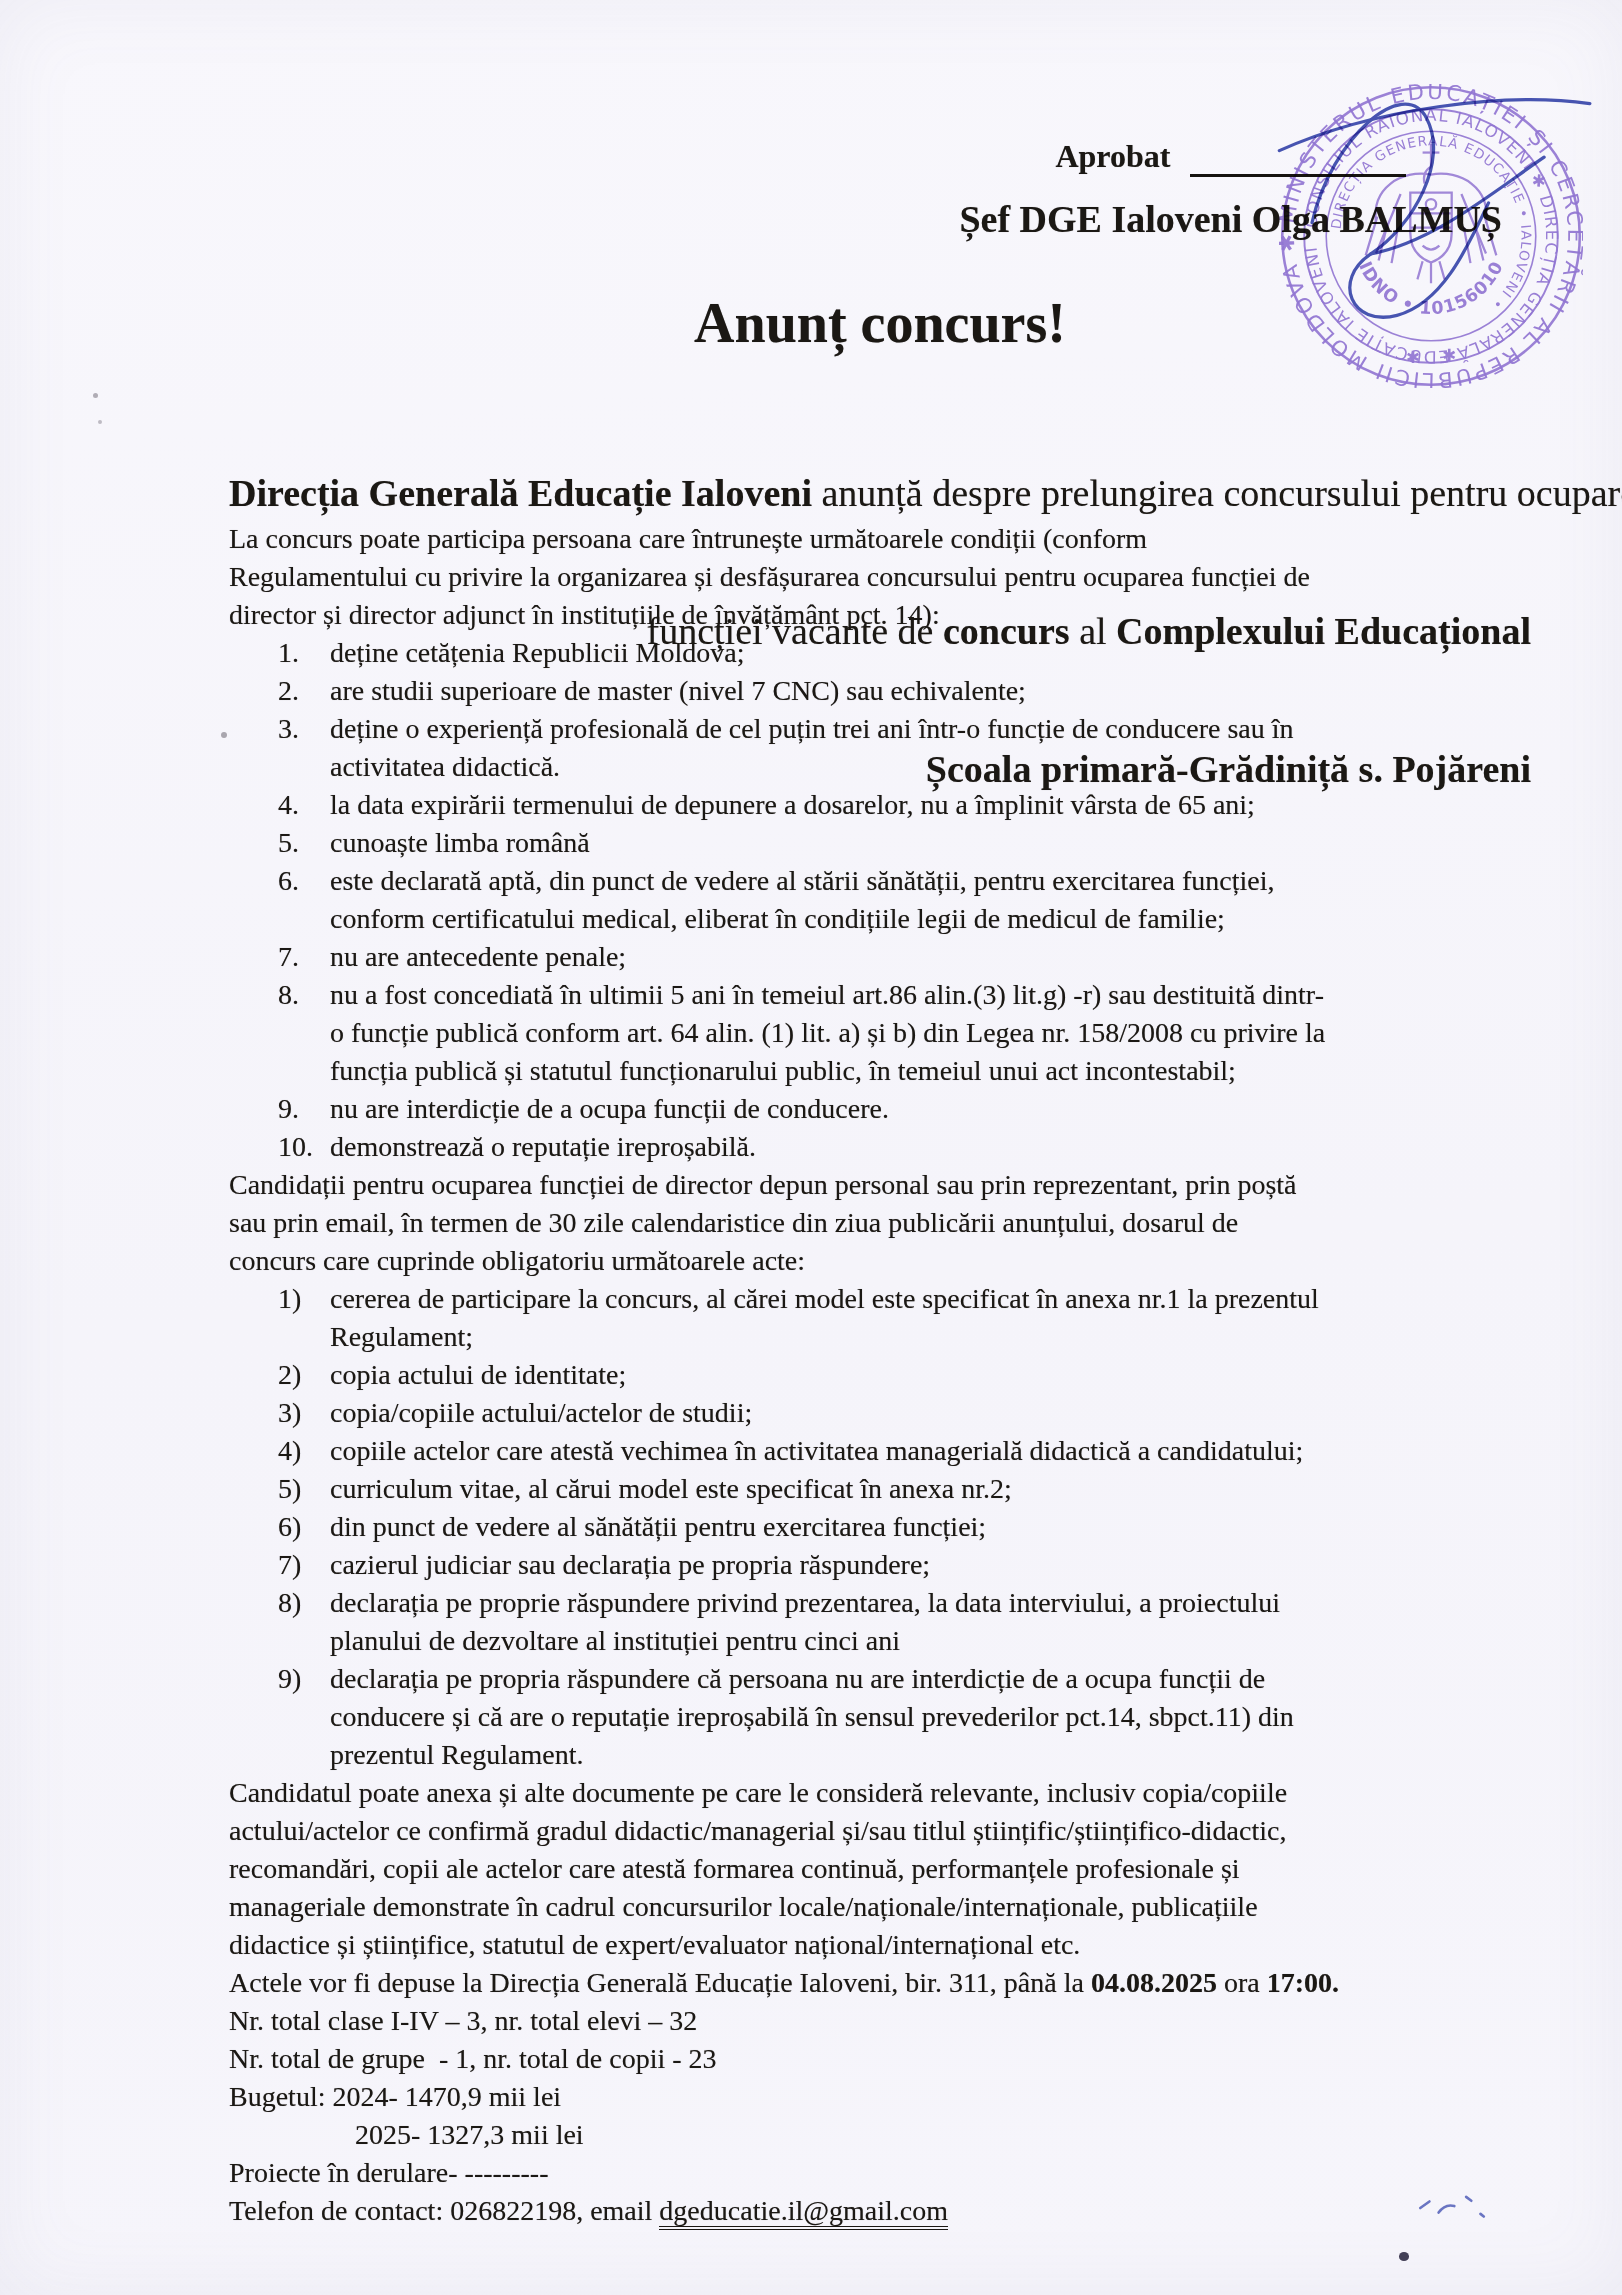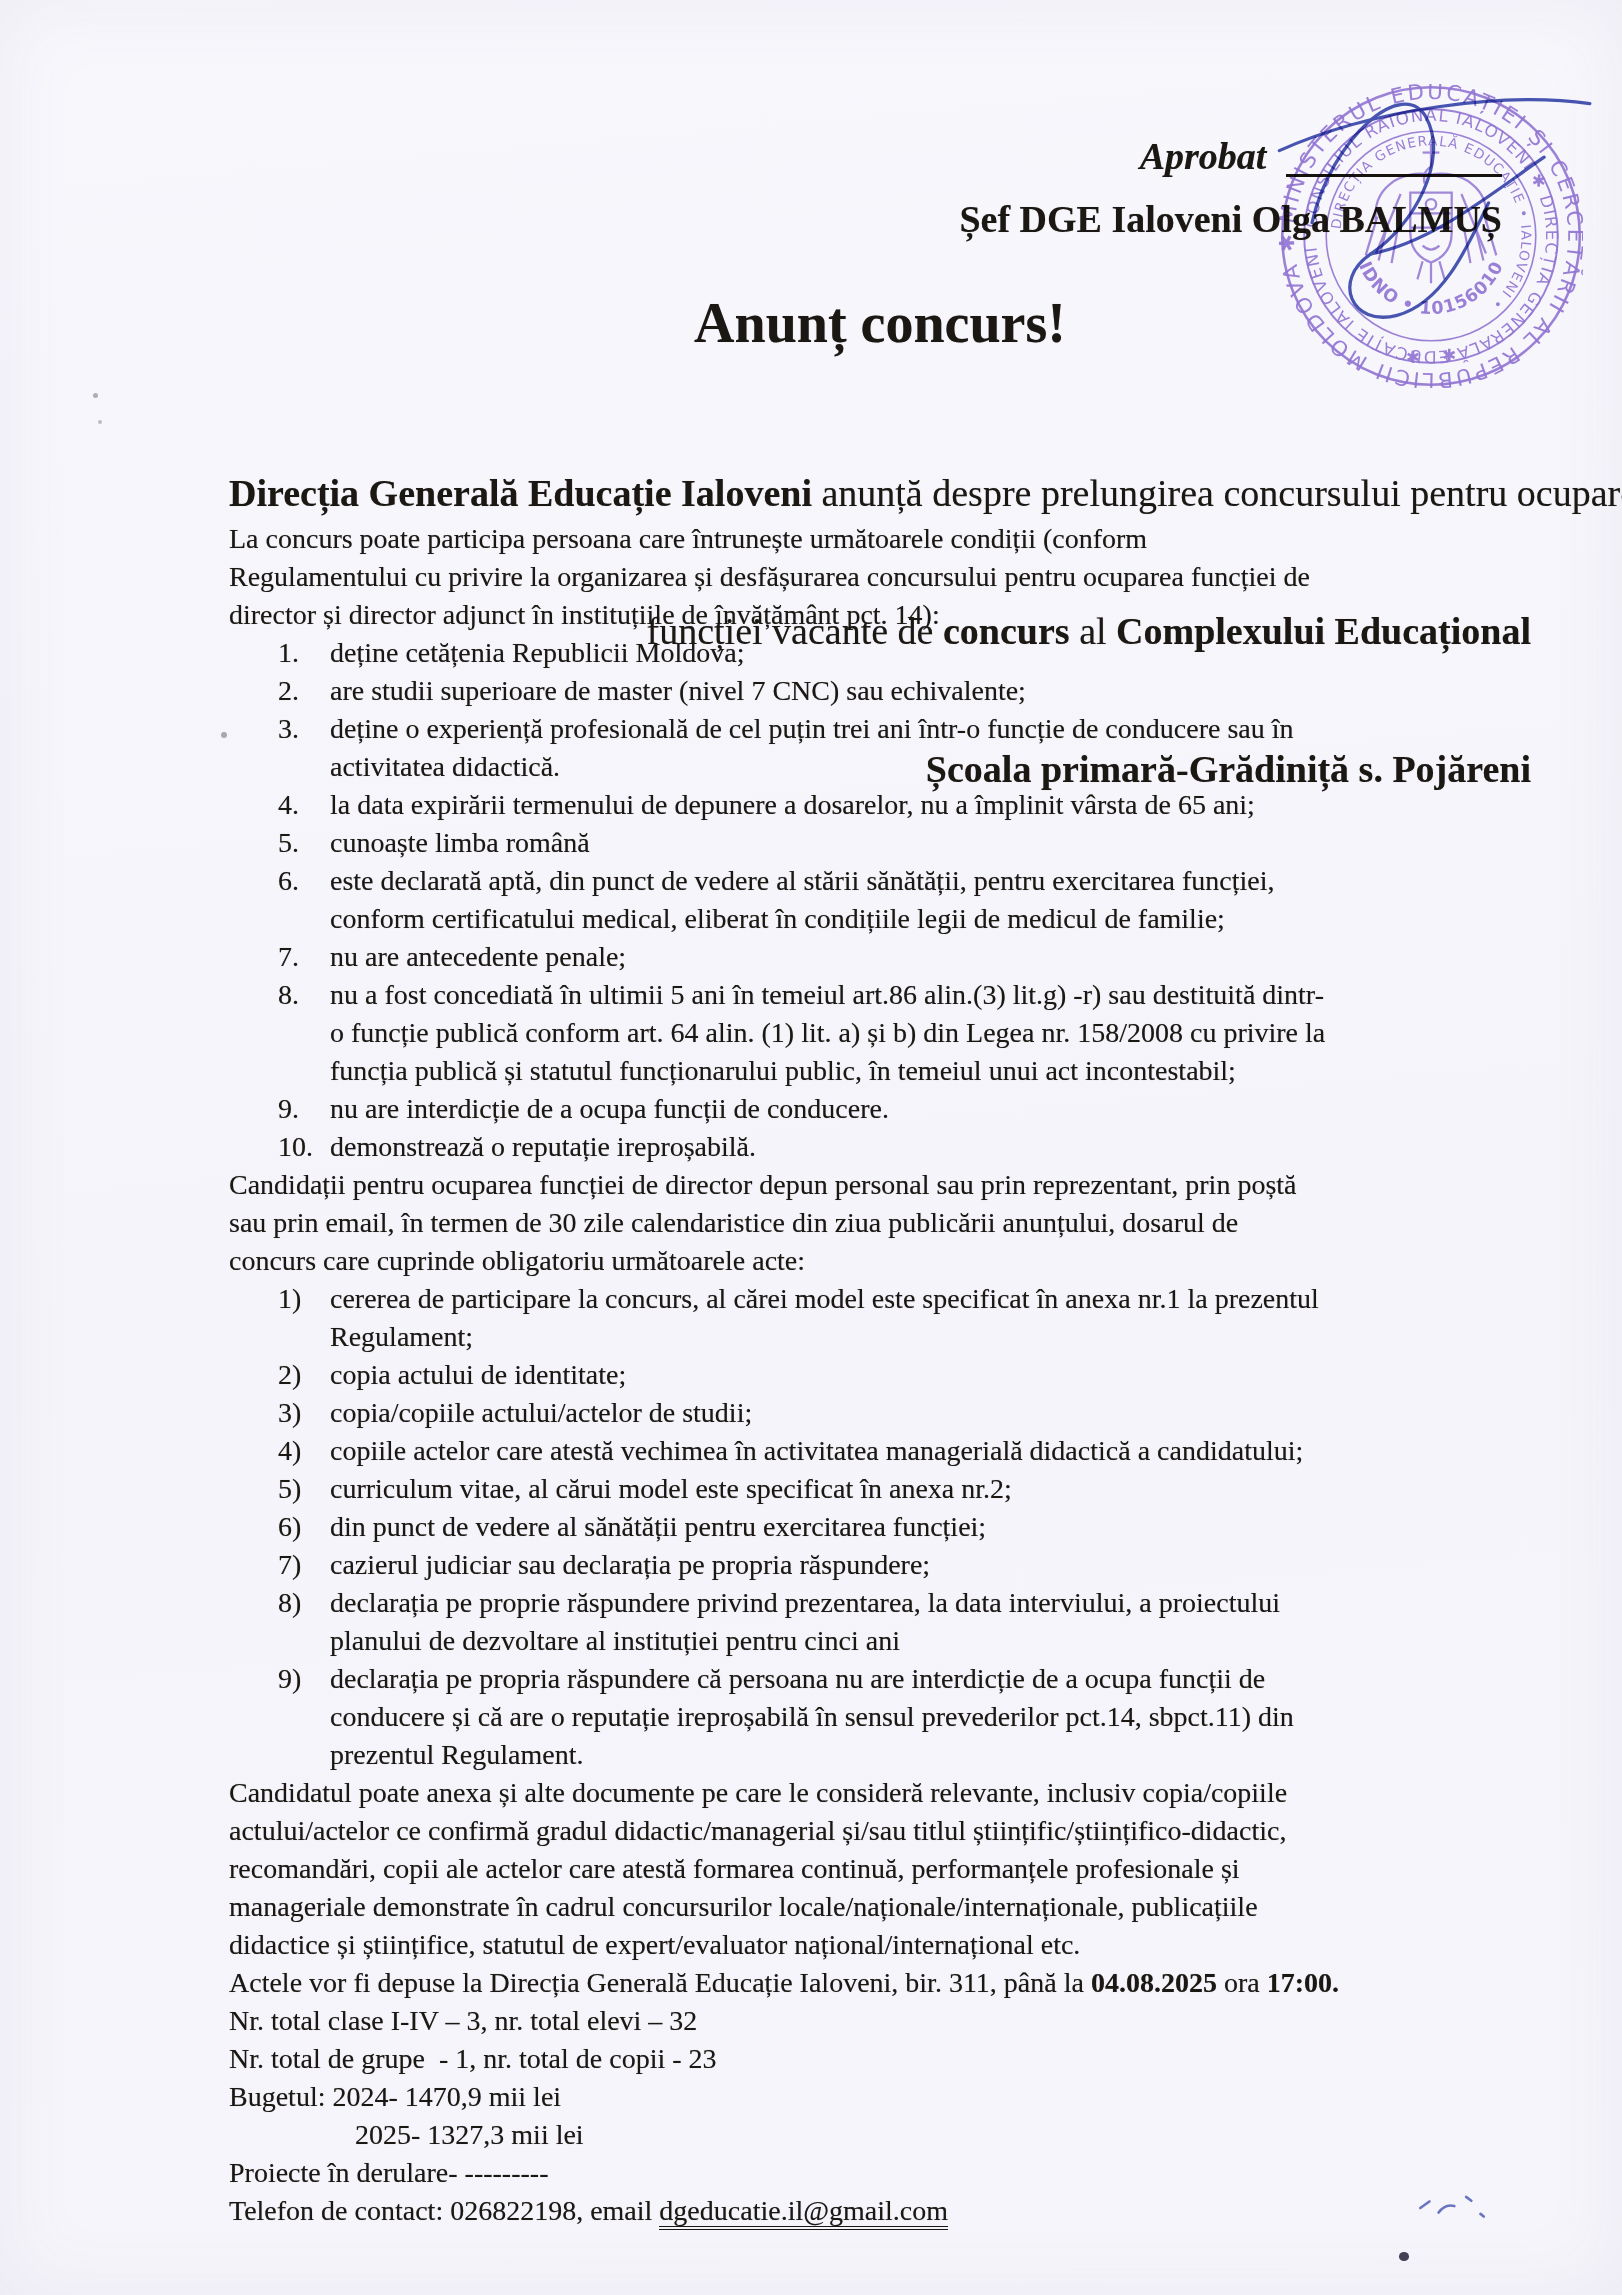--- a/index.html
+++ b/index.html
@@ -8,21 +8,21 @@
     width:1623px;height:2295px;
     background:linear-gradient(175deg,#f8f7fc 0%,#f5f4fa 55%,#f6f5fb 100%);
     font-family:"Liberation Serif","DejaVu Serif",serif;
     color:#1b1814;
     overflow:hidden;
     box-shadow:inset 0 0 79px rgba(120,110,150,.08);
   }
   .txt{ text-shadow:0 0 0.7px rgba(30,26,22,.45); }
   
   .approval{ position:absolute; top:136px; right:121px; text-align:right; }
-  .approval .row1{ display:flex; align-items:flex-end; justify-content:flex-end; font-weight:bold; font-size:38px; line-height:41px;font-style:italic;}
+  .approval .row1{ display:flex; align-items:flex-end; justify-content:center; font-weight:bold; font-size:32px; line-height:41px;}
   .sig-line{ width:216px; border-bottom:3.9px solid #16130f; margin-left:19.6px; height:35px;}
   .approval .row2{ font-weight:bold; font-size:38px; line-height:43px; white-space:nowrap; margin-top:21px;}
   
   .title{ position:absolute; top:291px; left:229px; width:1302px; text-align:center; font-weight:bold; font-size:56px; }
   .intro{ position:absolute; top:378px; left:229px; width:1302px; text-align:right; font-size:38px; line-height:46px; white-space:pre;}
   .intro b{ font-weight:bold; }
   
   .bodytext{ position:absolute; top:520px; left:229px; width:1315px; font-size:28px; line-height:38px; }
   .ln{ white-space:pre; }
   .li{ display:flex; padding-left:49px; }

